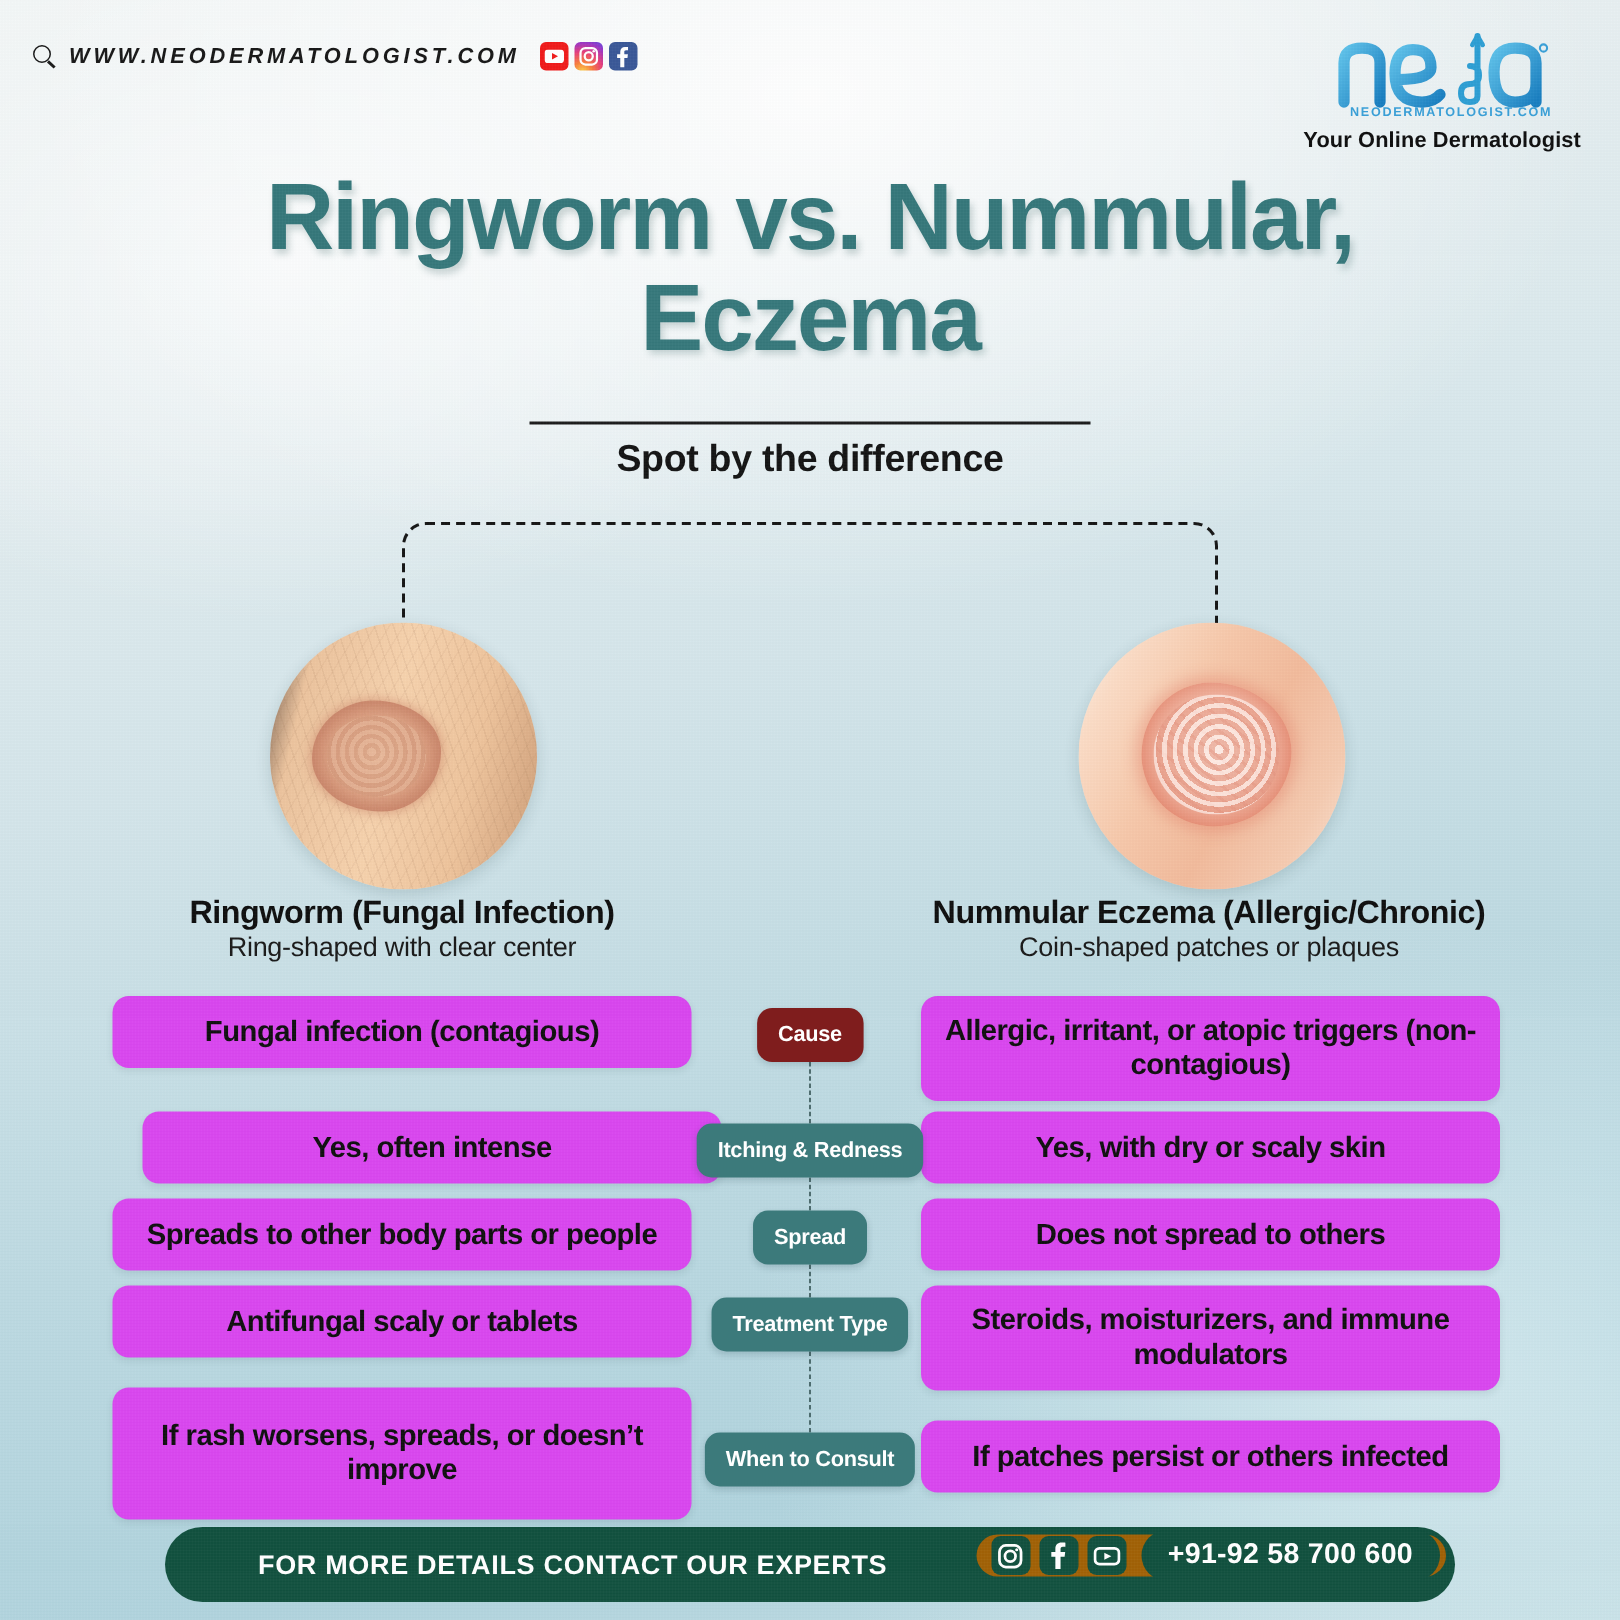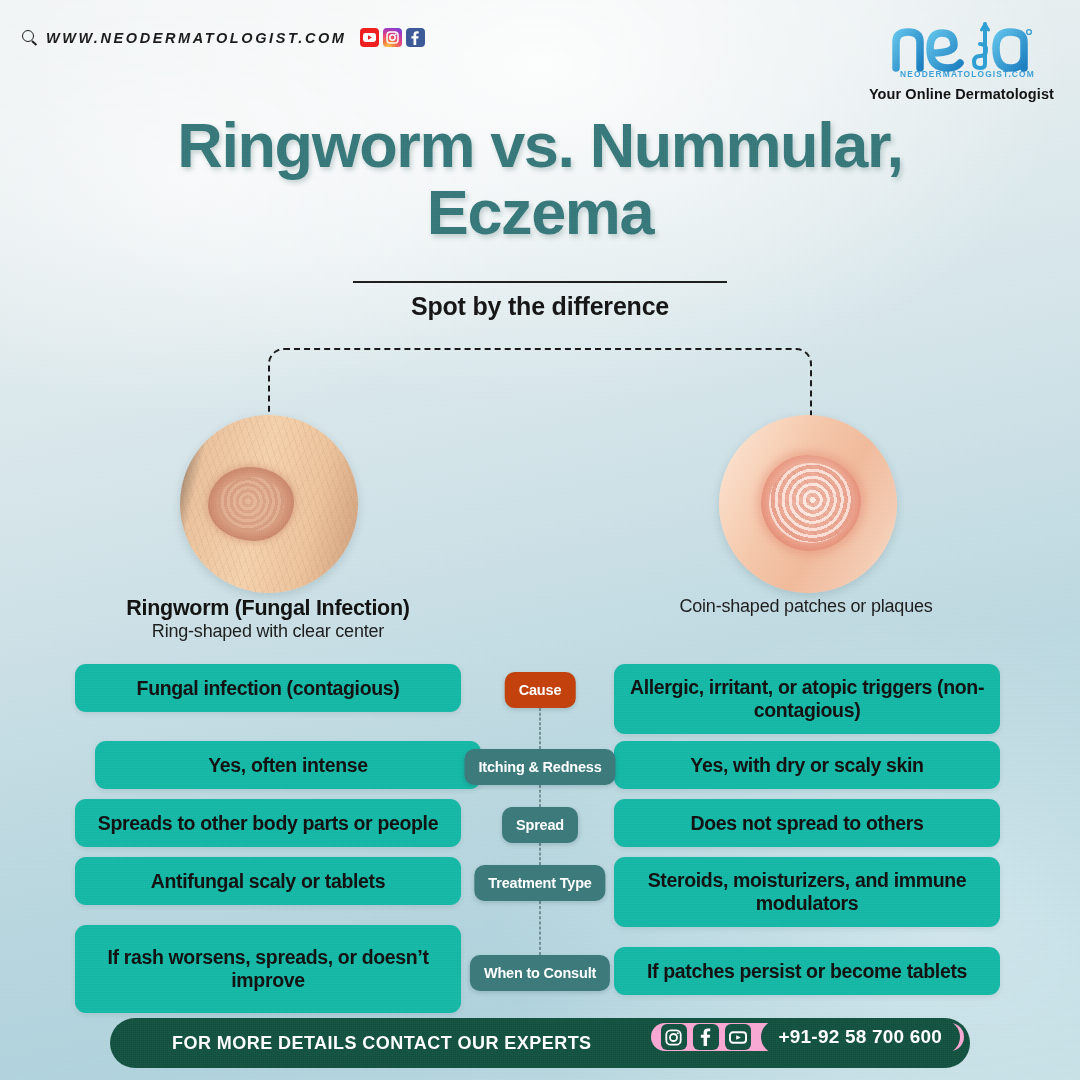--- a/index.html
+++ b/index.html
@@ -156,21 +156,21 @@
   .col-head.left  { left: 28px;  top: 596px; }
   .col-head.right { left: 566px; top: 596px; }
   .col-title { font-size: 21.5px; font-weight: 800; color: #101010; letter-spacing: -0.3px; }
   .col-sub   { font-size: 18px; font-weight: 500; color: #1b1b1b; margin-top: 0; letter-spacing: -0.2px; }
 
   
   .rows { position: absolute; left: 0; right: 0; top: 660px; }
   .row { position: relative; width: 1080px; }
   .cellbox {
     position: absolute;
-    background: #14b8a6;
+    background: #d946ef;
     border-radius: 11px;
     box-shadow: 0 2px 5px rgba(30,60,70,.10);
     display: flex; align-items: center; justify-content: center;
     text-align: center;
     font-size: 19.5px; font-weight: 700; color: #0f0f0f;
     line-height: 1.16; letter-spacing: -0.35px;
     padding: 6px 12px;
     box-sizing: border-box;
   }
   .cellbox.left  { left: 75px;  width: 386px; }
@@ -200,21 +200,21 @@
     background: #12513f;
     border-radius: 25px;
     display: flex; align-items: center;
   }
   .footer-text {
     color: #ffffff; font-size: 18px; font-weight: 800; letter-spacing: .45px;
     margin-left: 62px;
   }
   .footer-right {
     position: absolute; right: 6px; top: 5px; height: 28px;
-    background: #f9a8d4; border-radius: 20px;
+    background: #a16207; border-radius: 20px;
     display: flex; align-items: center; padding: 0 4px 0 10px;
   }
   .f-soc { width: 26px; height: 26px; border-radius: 6px; background: #12513f;
            display:flex; align-items:center; justify-content:center; margin-right: 6px; }
   .phone-pill {
     background: #12513f; color: #ffffff;
     border-radius: 18px; height: 34px; display:flex; align-items:center;
     padding: 0 18px; font-size: 19px; font-weight: 800; letter-spacing: .2px;
     margin-left: 4px;
   }
@@ -286,28 +286,29 @@
   <div class="photo right">
     <div class="skinB"></div>
       <div class="lesionB"></div>
   </div>
 
   <div class="col-head left">
     <div class="col-title">Ringworm (Fungal Infection)</div>
     <div class="col-sub">Ring-shaped with clear center</div>
   </div>
   <div class="col-head right">
+    <div class="col-title">Nummular Eczema (Allergic/Chronic)</div>
     <div class="col-sub">Coin-shaped patches or plaques</div>
   </div>
 
   <div class="rows" id="rows-host">
       <div class="row">
         <div class="cellbox left" style="top: 4px; height: 48px;">Fungal infection (contagious)</div>
         <div class="cellbox right" style="top: 4px; height: 70px;">Allergic, irritant, or atopic triggers (non-contagious)</div>
-        <div class="chip" style="top: 12px; background: #c2410c;">Cause</div>
+        <div class="chip" style="top: 12px; background: #7f1d1d;">Cause</div>
       </div>
       <div class="dashline" style="top: 48px; height: 41px;"></div>
       <div class="row">
         <div class="cellbox left" style="top: 81px; height: 48px; margin-left: 20px;">Yes, often intense</div>
         <div class="cellbox right" style="top: 81px; height: 48px;">Yes, with dry or scaly skin</div>
         <div class="chip" style="top: 89px; background: rgb(60, 122, 123);">Itching &amp; Redness</div>
       </div>
       <div class="dashline" style="top: 125px; height: 22px;"></div>
       <div class="row">
         <div class="cellbox left" style="top: 139px; height: 48px;">Spreads to other body parts or people</div>
@@ -316,21 +317,21 @@
       </div>
       <div class="dashline" style="top: 183px; height: 22px;"></div>
       <div class="row">
         <div class="cellbox left" style="top: 197px; height: 48px;">Antifungal scaly or tablets</div>
         <div class="cellbox right" style="top: 197px; height: 70px;">Steroids, moisturizers, and immune modulators</div>
         <div class="chip" style="top: 205px; background: rgb(60, 122, 123);">Treatment Type</div>
       </div>
       <div class="dashline" style="top: 241px; height: 54px;"></div>
       <div class="row">
         <div class="cellbox left" style="top: 265px; height: 88px;">If rash worsens, spreads, or doesn’t improve</div>
-        <div class="cellbox right" style="top: 287px; height: 48px;">If patches persist or become tablets</div>
+        <div class="cellbox right" style="top: 287px; height: 48px;">If patches persist or others infected</div>
         <div class="chip" style="top: 295px; background: rgb(60, 122, 123);">When to Consult</div>
       </div>
     </div>
 
   <div class="footer">
     <span class="footer-text">FOR MORE DETAILS CONTACT OUR EXPERTS</span>
     <span class="footer-right">
       <span class="f-soc">
         <svg width="17" height="17" viewBox="0 0 13 13">
             <rect x="1" y="1" width="11" height="11" rx="3.3" fill="none" stroke="#fff" stroke-width="1.4"></rect>

